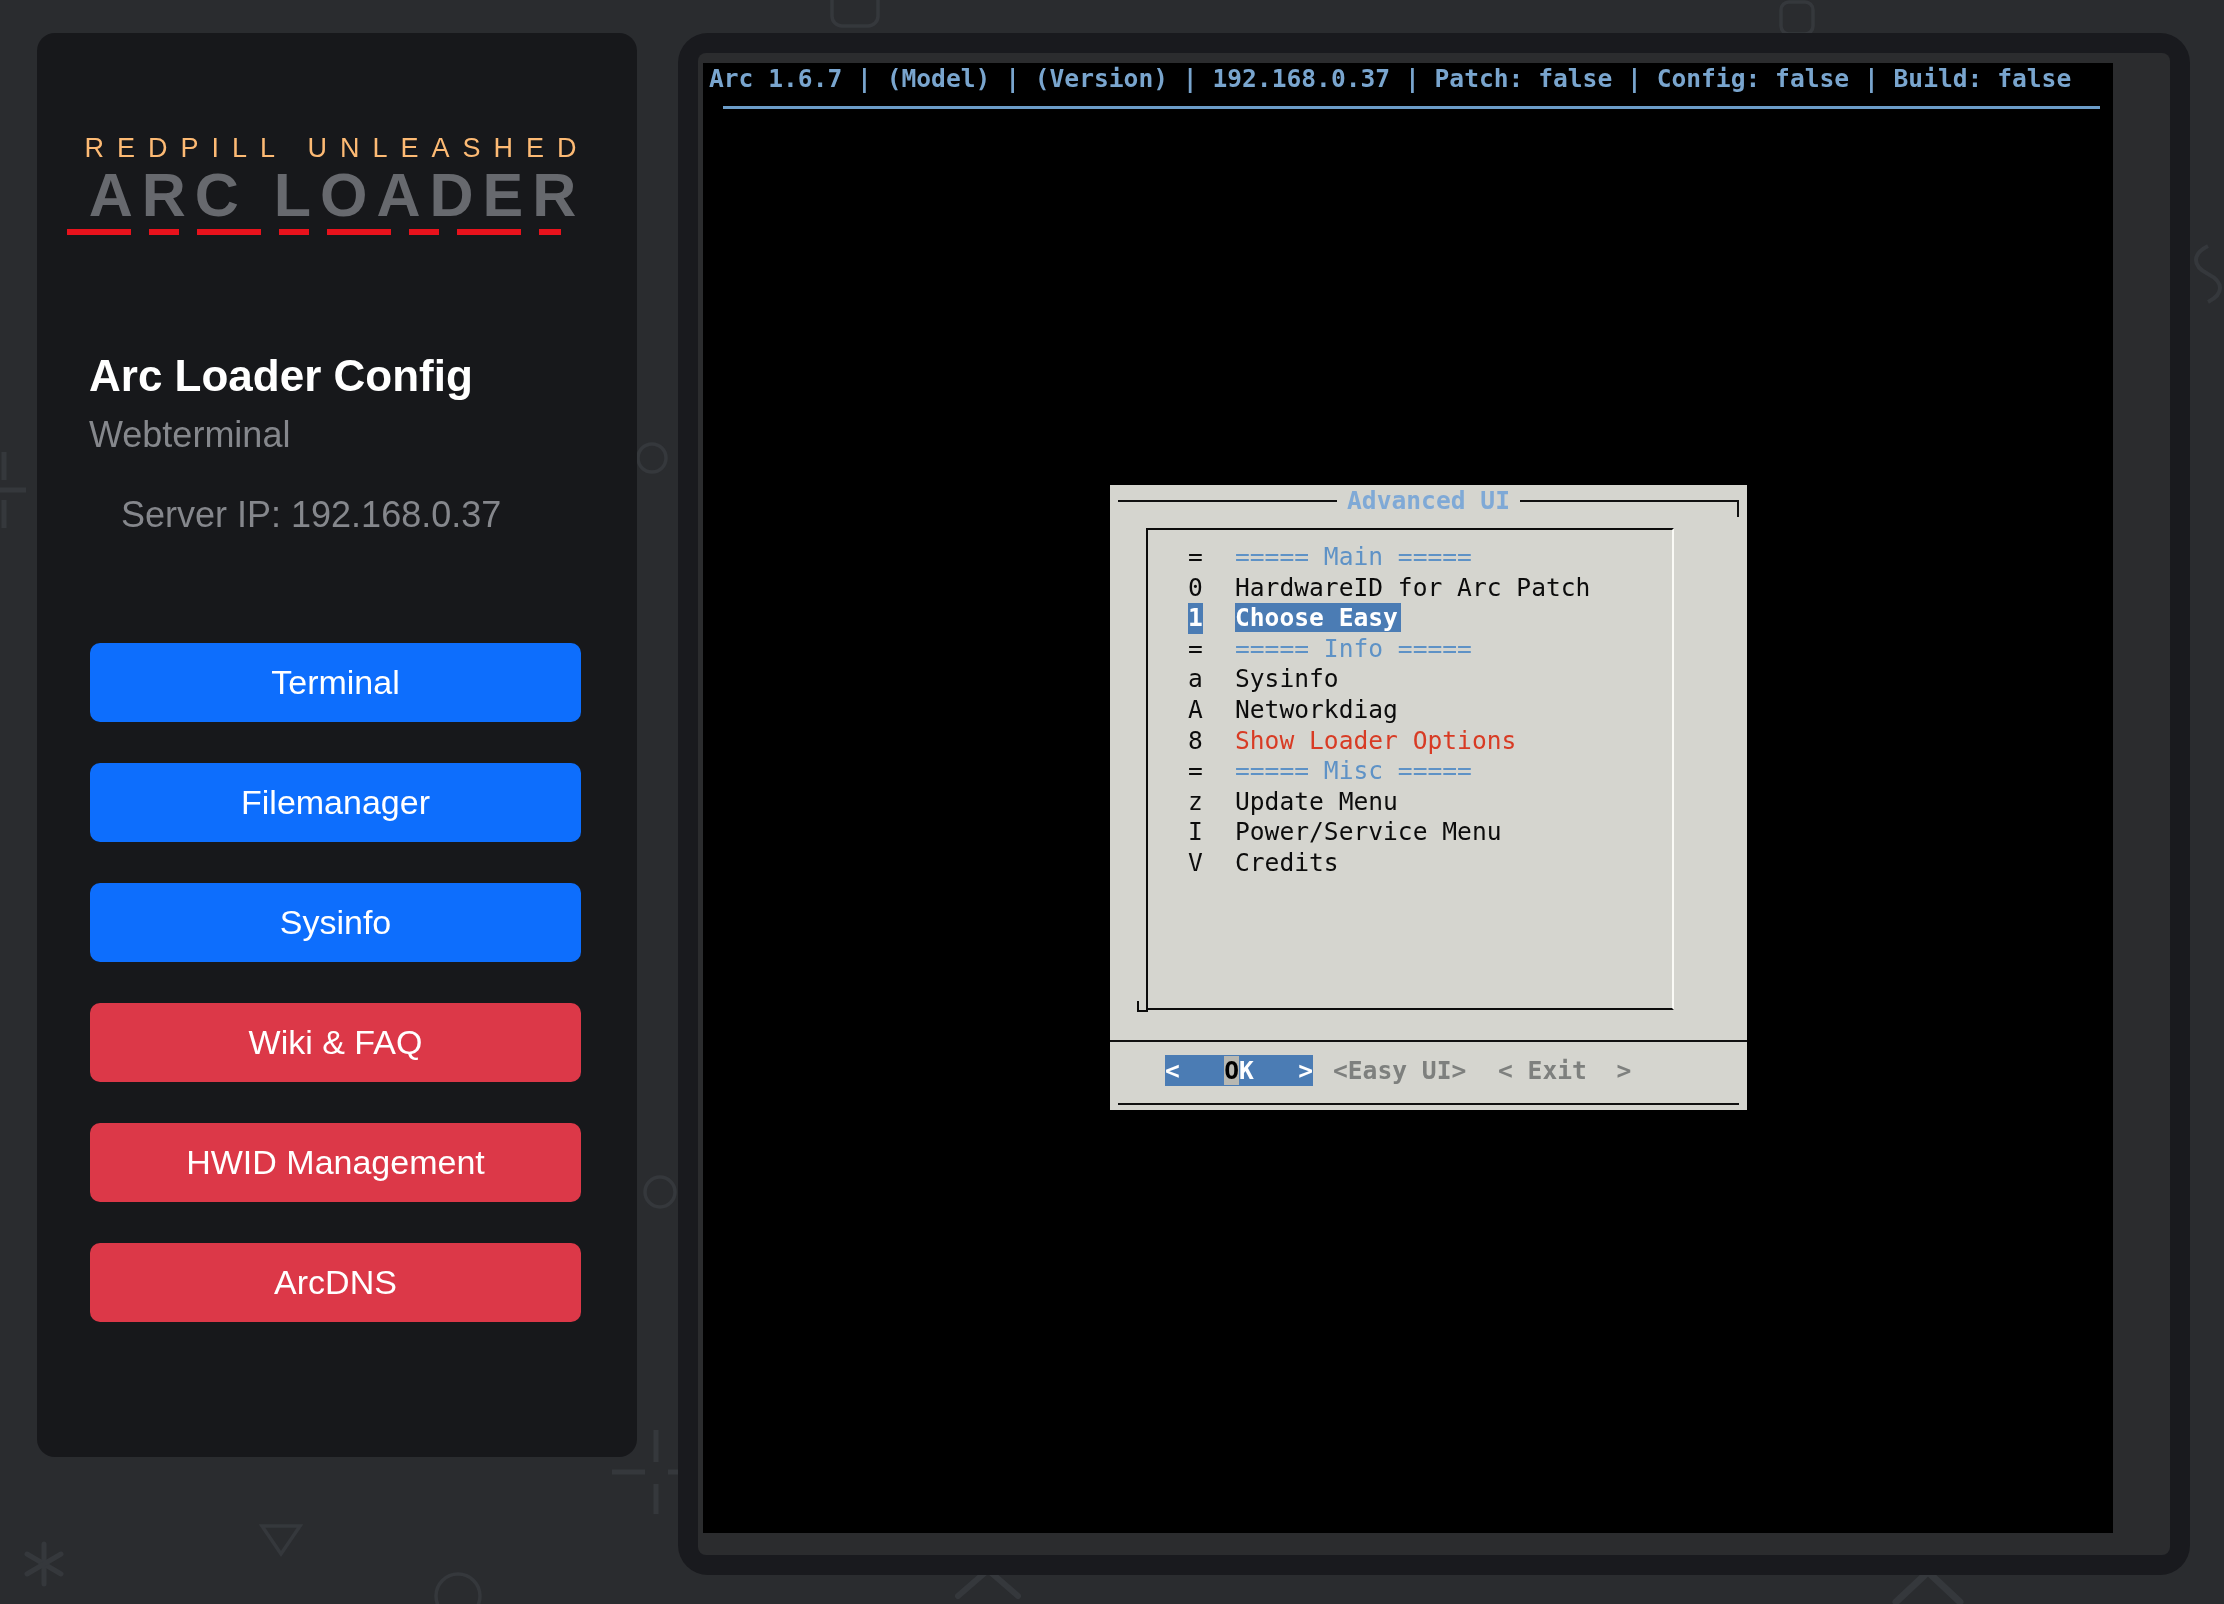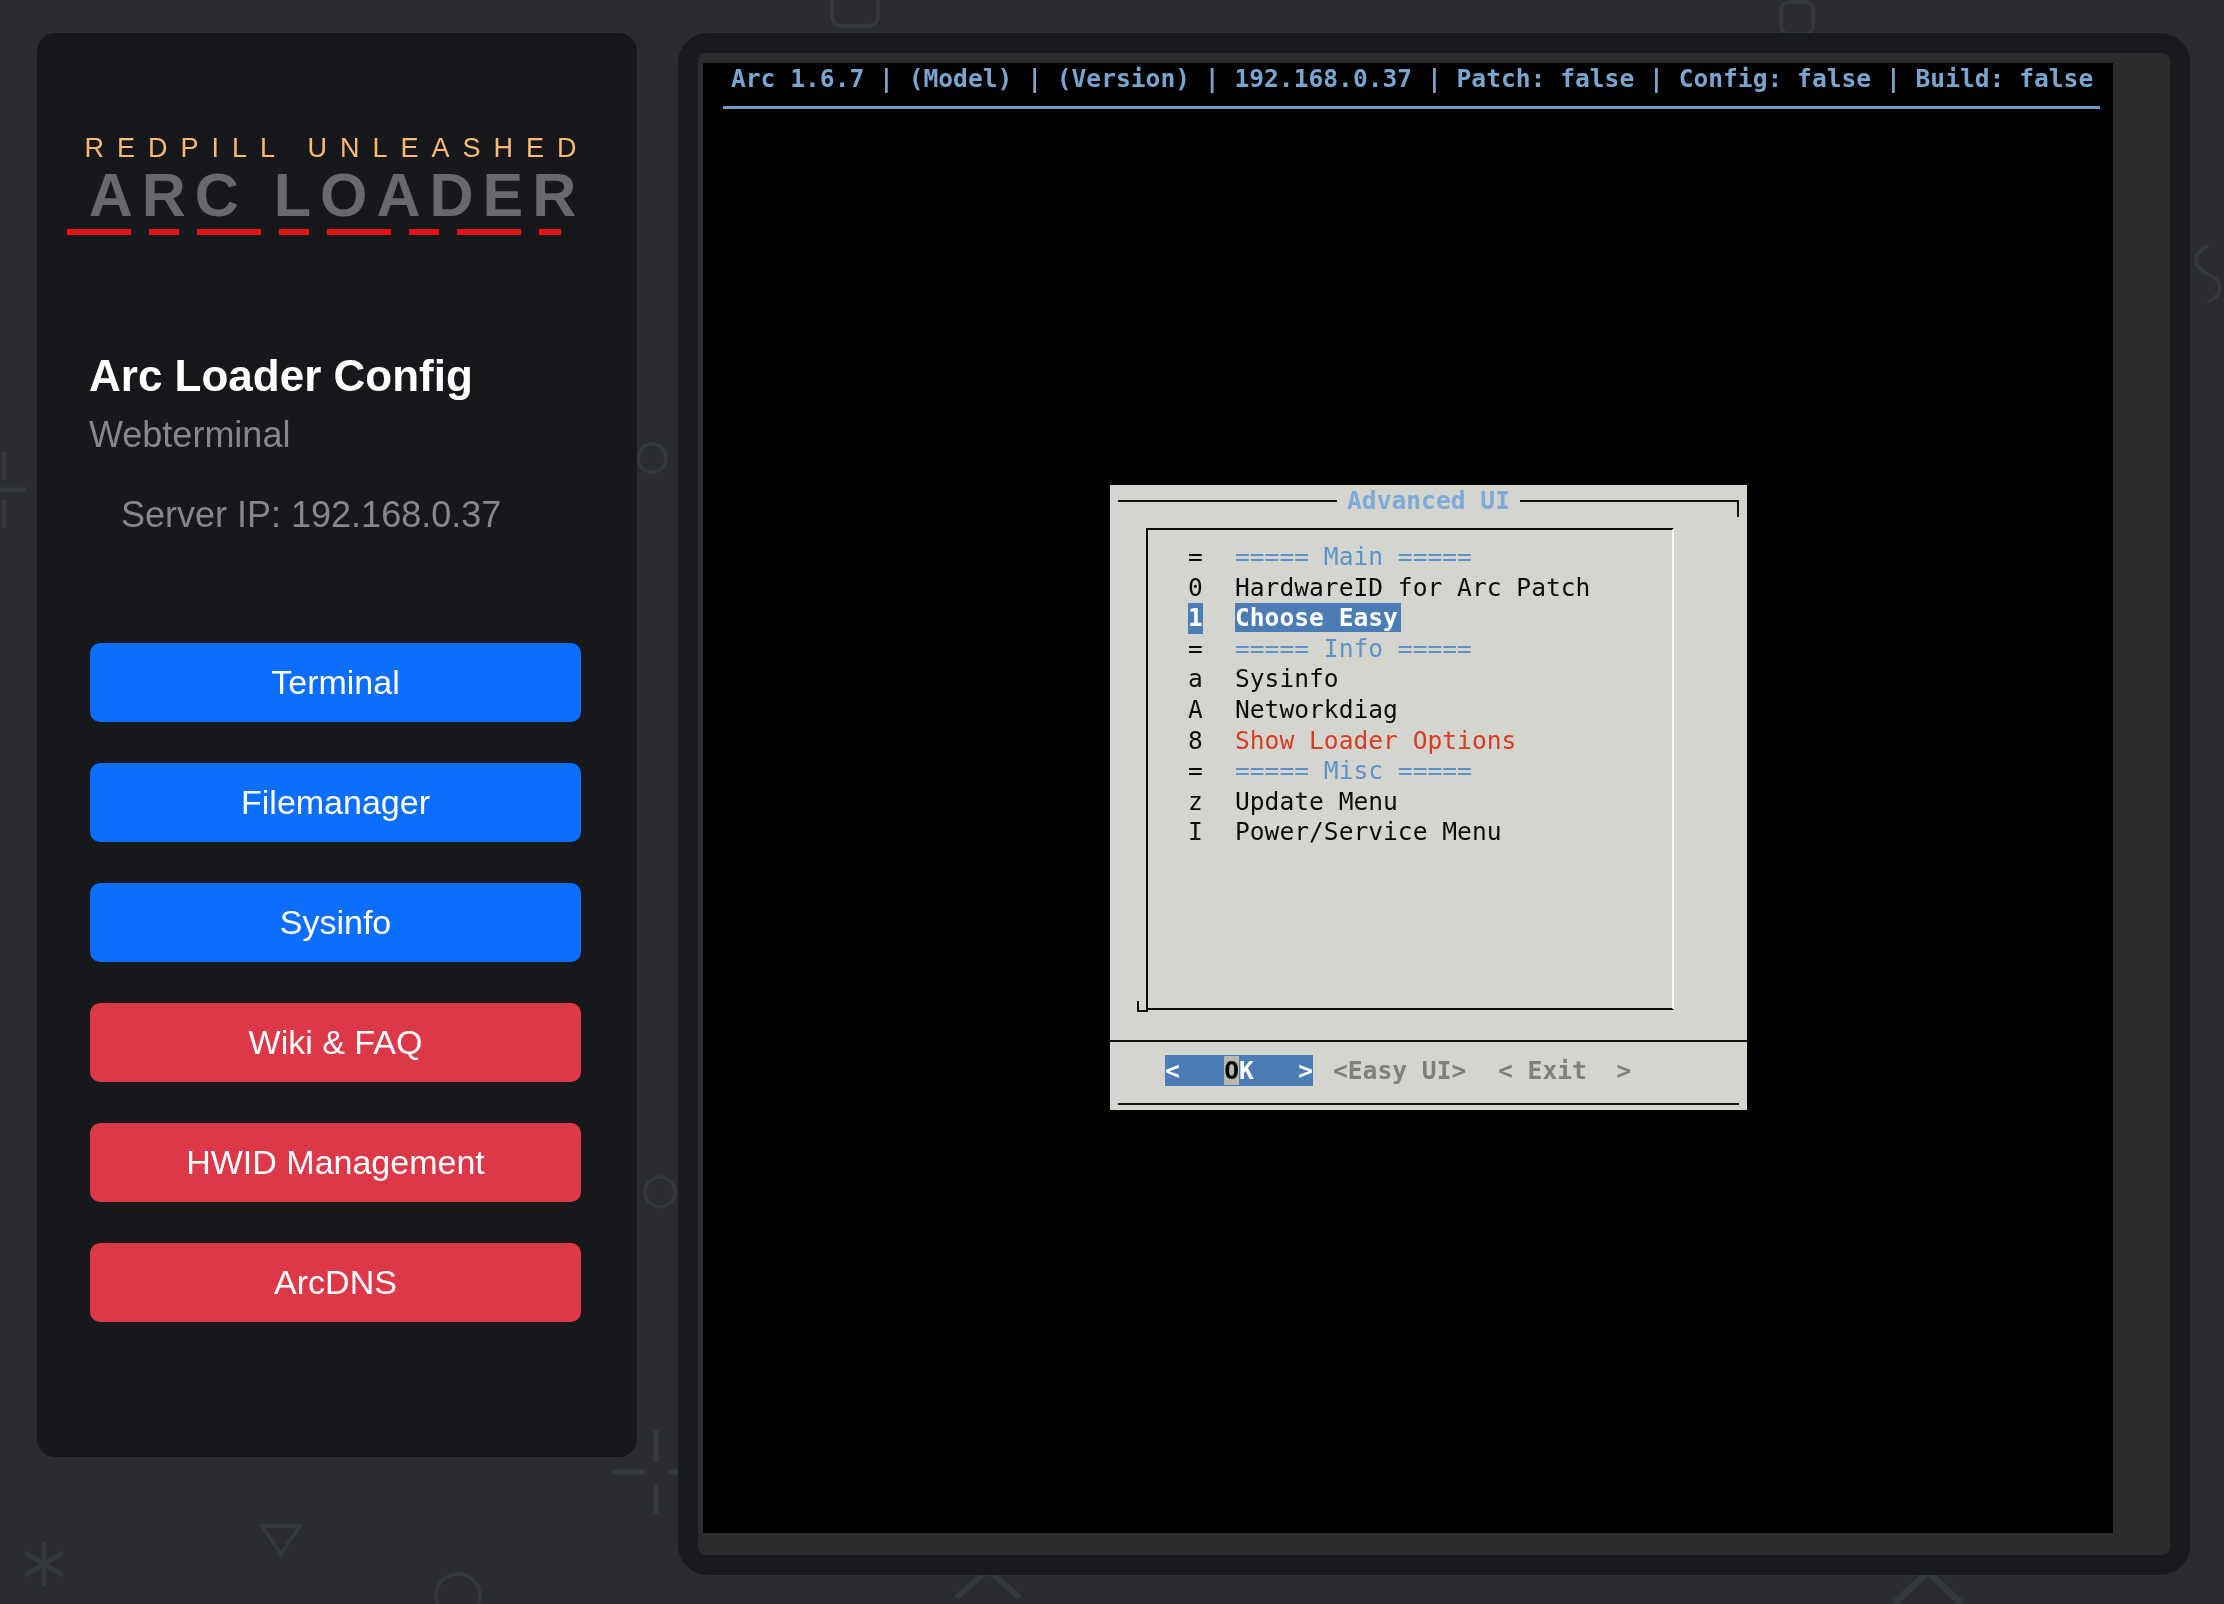--- a/index.html
+++ b/index.html
@@ -36,21 +36,21 @@
   .sbtn.danger  { background:#dc3848; }
 
   
   .terminal-frame { position:absolute; left:678px; top:33px; width:1512px; height:1542px;
                     background:#191a1e; border-radius:30px; padding:20px; z-index:1; }
   .terminal-surface { position:relative; width:100%; height:100%; background:#2b2c2e;
                       border-radius:8px; }
   .terminal-screen { position:absolute; left:5px; top:10px; width:1410px; height:1470px;
                      background:#000; font-family:"DejaVu Sans Mono", monospace;
                      font-size:24.6px; line-height:30.6px; }
-  .thead { position:absolute; left:28px; top:1px; color:#79a5ce; font-weight:700;
+  .thead { position:absolute; left:6px; top:1px; color:#79a5ce; font-weight:700;
            white-space:pre; }
   .thead-line { position:absolute; left:20px; top:43px; width:1377px; height:3px;
                 background:#6b9cc8; }
 
   
   .dialog { position:absolute; left:407px; top:422px; width:637px; height:625px;
             background:#d5d5cf; color:#0c0c0c; }
   .dlg-topline { position:absolute; left:8px; right:8px; top:15px; height:2px; background:#111; }
   .dlg-topstub { position:absolute; right:8px; top:15px; width:2px; height:17px; background:#111; }
   .dlg-title { position:absolute; left:0; right:0; top:1px; text-align:center;
@@ -143,20 +143,21 @@
             <div class="mrow"><span class="mtag">=</span><span class="mitem section">===== Main =====</span></div>
             <div class="mrow"><span class="mtag">0</span><span class="mitem item">HardwareID for Arc Patch</span></div>
             <div class="mrow"><span class="mtag sel">1</span><span class="mitem item sel">Choose Easy</span></div>
             <div class="mrow"><span class="mtag">=</span><span class="mitem section">===== Info =====</span></div>
             <div class="mrow"><span class="mtag">a</span><span class="mitem item">Sysinfo</span></div>
             <div class="mrow"><span class="mtag">A</span><span class="mitem item">Networkdiag</span></div>
             <div class="mrow"><span class="mtag">8</span><span class="mitem item-red">Show Loader Options</span></div>
             <div class="mrow"><span class="mtag">=</span><span class="mitem section">===== Misc =====</span></div>
             <div class="mrow"><span class="mtag">z</span><span class="mitem item">Update Menu</span></div>
             <div class="mrow"><span class="mtag">I</span><span class="mitem item">Power/Service Menu</span></div>
+            <div class="mrow"><span class="mtag">V</span><span class="mitem item">Credits</span></div>
           </div>
         <div class="dlg-box-corner"></div>
         <div class="dlg-sep"></div>
         <div class="dlg-buttons">
           <span class="dbtn ok"><span>&lt;   </span><span class="cursor">O</span><span>K   &gt;</span></span>
           <span class="dbtn dim easy">&lt;Easy UI&gt;</span>
           <span class="dbtn dim exit">&lt; Exit  &gt;</span>
         </div>
         <div class="dlg-botline"></div>
       </div>

